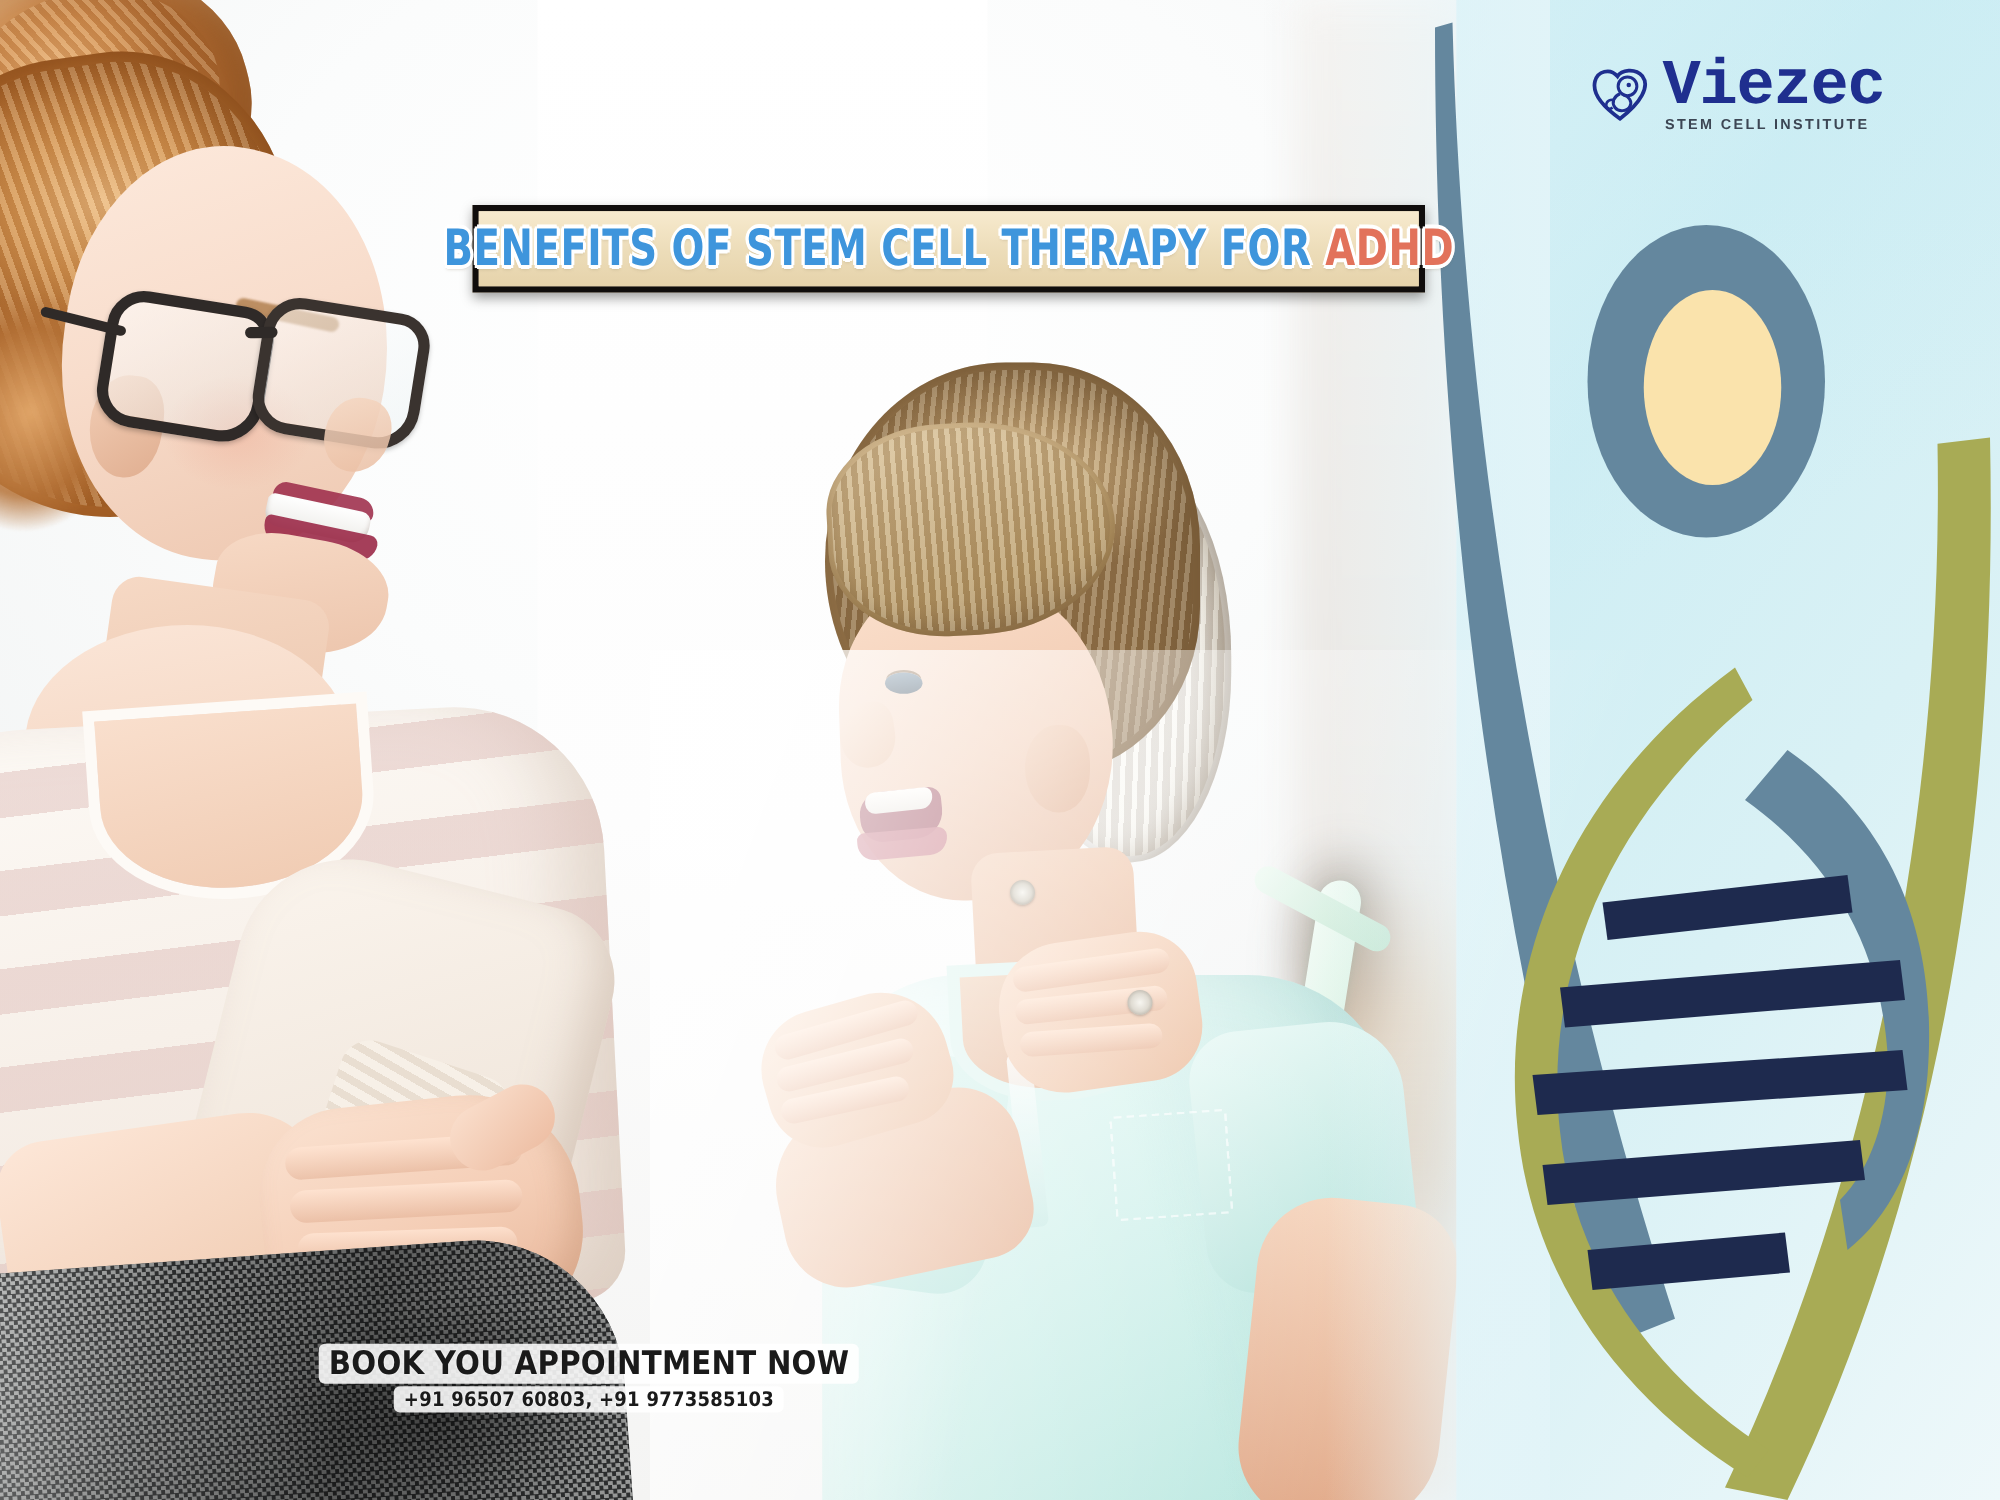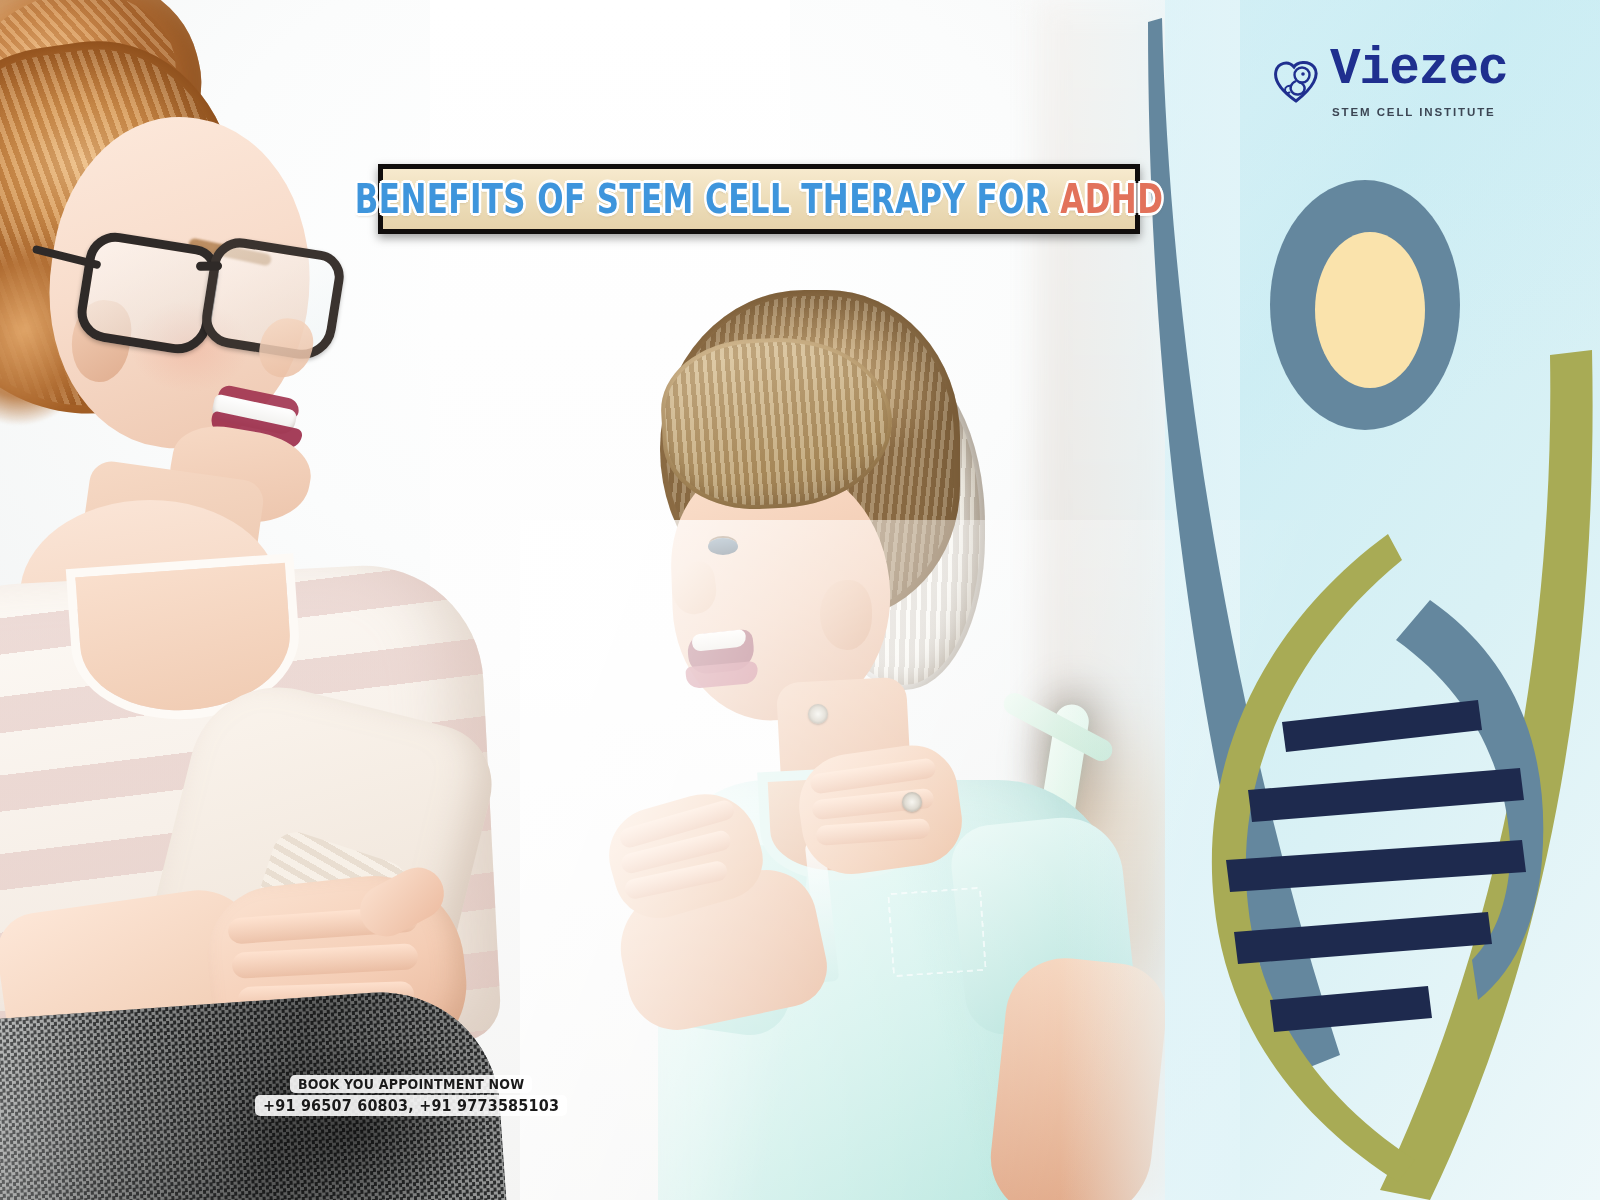--- a/index.html
+++ b/index.html
@@ -367,21 +367,21 @@
     position:absolute;left:1272px;top:44px;display:flex;align-items:center;gap:10px;
   }
   .logo-mark{width:48px;height:46px;}
   .logo-text{display:flex;flex-direction:column;line-height:1;}
   .logo-word{
     font-size:51px;font-weight:bold;color:#1f2f8f;letter-spacing:-1px;
     font-family:Liberation Mono, monospace;
   }
   .logo-sub{
     font-size:11.5px;font-weight:bold;color:#3c4654;letter-spacing:1.9px;
-    margin-top:12px;margin-left:2px;font-family:"Liberation Sans", sans-serif;
+    margin-top:0;margin-left:2px;font-family:"Liberation Sans", sans-serif;
   }
 
   
   .banner{
     position:absolute;left:378px;top:164px;width:762px;height:70px;
     background:#f0e0bf;
     border:5px solid #100d0c;
     box-sizing:border-box;
     display:flex;align-items:center;justify-content:center;
     box-shadow:0 4px 9px rgba(0,0,0,.38);
@@ -410,21 +410,21 @@
     display:flex;flex-direction:column;align-items:center;
   }
   .cta-line{
     color:#1a1a1a;font-weight:bold;
     font-family:"DejaVu Sans Condensed","Liberation Sans Narrow","Liberation Sans",sans-serif;
     background:rgba(255,255,255,.88);
     padding:1px 8px;border-radius:5px;
     white-space:nowrap;
     text-shadow:0 0 2px rgba(255,255,255,.9);
   }
-  .cta-head{font-size:14px;letter-spacing:.2px;}
+  .cta-head{font-size:26px;letter-spacing:.2px;}
   .cta-phone{font-size:16px;letter-spacing:.2px;margin-top:2px;}
 
   
   .blend{
     position:absolute;left:1060px;top:0;width:180px;height:1200px;
     background:linear-gradient(90deg, rgba(226,244,248,0) 0%, rgba(232,246,250,.55) 55%, rgba(226,244,248,.95) 100%);
     pointer-events:none;
   }
 </style>
 </head>

